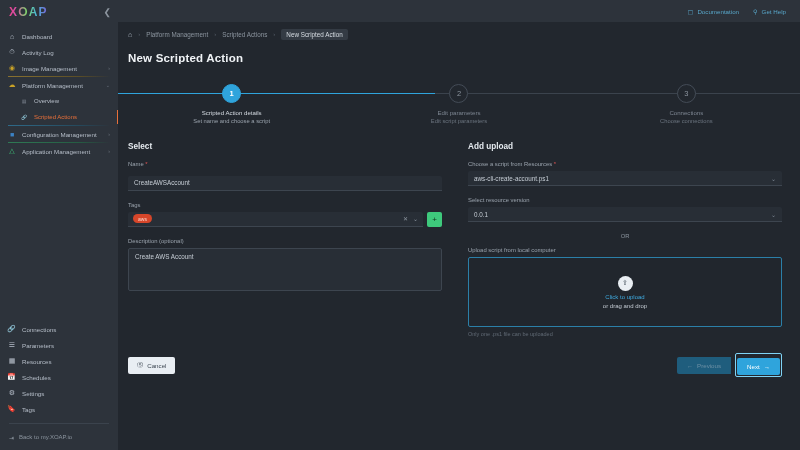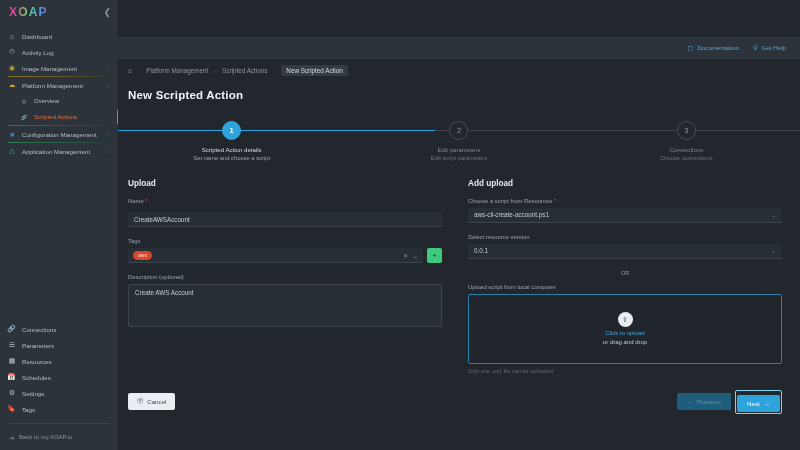--- a/index.html
+++ b/index.html
@@ -50,21 +50,21 @@
   .nav-sep { height: 1px; margin: 0 8px; }
   .nav-sep.amber { background: linear-gradient(90deg,#8a7230,#5a4d26 70%,transparent); }
   .nav-sep.blue  { background: linear-gradient(90deg,#2f6b8a,#25495c 70%,transparent); }
   .nav-sep.green { background: linear-gradient(90deg,#2f7a55,#255c43 70%,transparent); }
 
   .nav-bottom { margin-top: auto; padding-bottom: 6px; }
   .divider-line { height: 1px; background: #3b434d; margin: 6px 9px; }
   .back-link { font-size: 6px; color: #8b949e; display: flex; align-items: center; gap: 5px; padding: 0 9px; height: 14px; cursor: pointer; }
 
   
-  .main { flex: 1; display: flex; flex-direction: column; background: #22272e; position: relative; justify-content: center; }
+  .main { flex: 1; display: flex; flex-direction: column; background: #22272e; position: relative; }
   .topbar {
     height: 22px; background: #2d333b; display: flex; align-items: center;
     justify-content: flex-end; gap: 14px; padding-right: 14px;
   }
   .topbar a { display: flex; align-items: center; gap: 4px; font-size: 6.2px; color: #58a6c9; text-decoration: none; cursor: pointer; }
 
   .breadcrumb { height: 24px; display: flex; align-items: center; gap: 6px; padding: 0 0 0 10px; font-size: 6.3px; color: #8b949e; }
   .breadcrumb .crumb { cursor: pointer; }
   .breadcrumb .sep { color: #565f6b; font-size: 6px; }
   .breadcrumb .crumb.current { color: #d7dde3; background: #343b44; padding: 2px 5px; border-radius: 2px; }
@@ -273,21 +273,21 @@
           <div class="bubble">3</div>
           <div class="t1">Connections</div>
           <div class="t2">Choose connections</div>
         </div>
       </div>
     </div>
 
     <div class="cols">
 
       <div class="col">
-        <div class="sec-title">Upload</div>
+        <div class="sec-title">Select</div>
 
         <div class="field">
           <label class="flabel">
             <span>Name</span>
             <span class="req">*</span>
           </label>
           <input class="inp" value="CreateAWSAccount" style="">
         </div>
 
         <div class="field">

